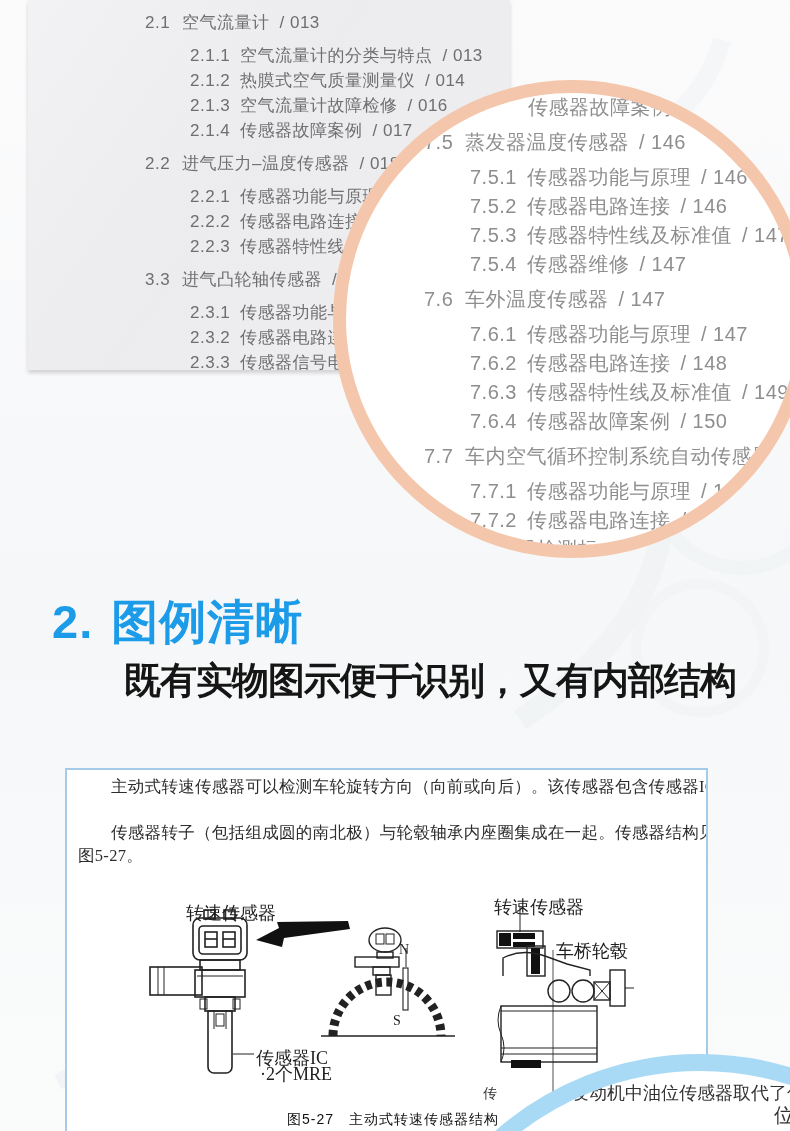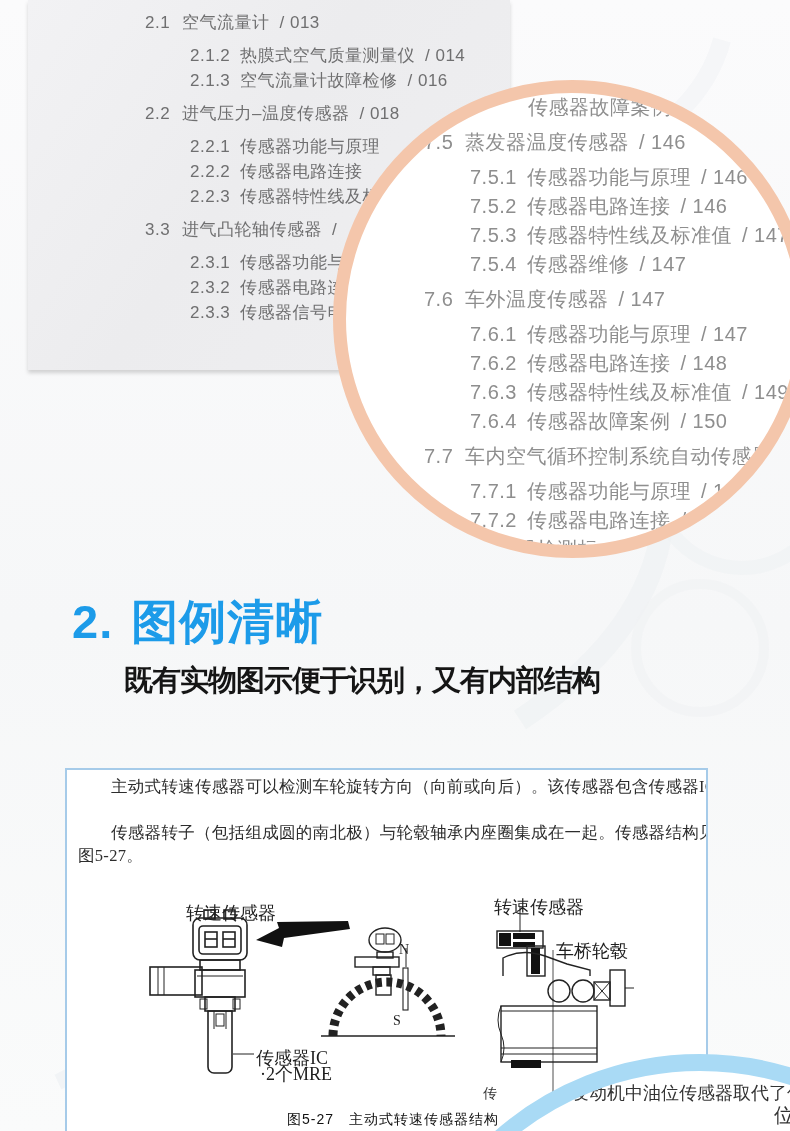--- a/index.html
+++ b/index.html
@@ -28,25 +28,25 @@
   .mag-inner{position:absolute;left:0;top:0;width:452px;}
   .mag-inner .toc-row{line-height:29px;font-size:20px;color:#8e8e8e;letter-spacing:.5px;}
   .mag-inner .toc-row.lv1{padding-left:78px;margin:6px 0;}
   .mag-inner .toc-row.lv2{padding-left:124px;}
   .mag-inner .lv1 .num{min-width:36px;}
   .mag-inner .lv2 .num{min-width:52px;}
   .mag-inner .partial-top{padding-left:177px;}
   .mag-inner .partial-bottom{padding-left:124px;}
 
   
-  .feature-head{position:absolute;left:72px;top:591px;z-index:1;font-weight:bold;
+  .feature-head{position:absolute;left:52px;top:591px;z-index:1;font-weight:bold;
         font-size:47px;color:#1c9be9;letter-spacing:1px;white-space:nowrap;}
   .feature-head .f-title{margin-left:18px;}
   .feature-desc{position:absolute;left:124px;top:659px;z-index:1;font-weight:bold;
-        font-size:29px;line-height:43px;color:#151515;letter-spacing:-1px;white-space:nowrap;}
+        font-size:37px;line-height:43px;color:#151515;letter-spacing:-1px;white-space:nowrap;}
 
   
   .book-box{position:absolute;left:65px;top:768px;width:643px;height:380px;background:#fff;
         border:2px solid #a6cbe9;box-sizing:border-box;z-index:1;overflow:hidden;}
   .bp-line{position:absolute;left:11px;white-space:nowrap;
         font-family:"Liberation Serif","DejaVu Serif",serif;font-size:16.5px;color:#2d2d2d;letter-spacing:.3px;}
   .bp-l1{top:6px;padding-left:33px;}
   .bp-l2{top:29px;}
   .bp-l3{top:52px;padding-left:33px;}
   .bp-l4{top:75px;}
@@ -86,29 +86,35 @@
     <path d="M58,1082 Q122,1052 142,988" stroke="#eef1f3" stroke-width="16" fill="none" opacity="0.7"></path>
   </svg>
 
   <div class="toc-card">
     <div class="toc-lines">
 
         <div class="toc-row lv1">
           <span class="num">2.1</span><span class="ttl">空气流量计</span><span class="pg">/ 013</span>
         </div>
 
+        <div class="toc-row lv2">
+          <span class="num">2.1.1</span><span class="ttl">空气流量计的分类与特点</span><span class="pg">/ 013</span>
+        </div>
 
         <div class="toc-row lv2">
           <span class="num">2.1.2</span><span class="ttl">热膜式空气质量测量仪</span><span class="pg">/ 014</span>
         </div>
 
         <div class="toc-row lv2">
           <span class="num">2.1.3</span><span class="ttl">空气流量计故障检修</span><span class="pg">/ 016</span>
         </div>
 
+        <div class="toc-row lv2">
+          <span class="num">2.1.4</span><span class="ttl">传感器故障案例</span><span class="pg">/ 017</span>
+        </div>
 
         <div class="toc-row lv1">
           <span class="num">2.2</span><span class="ttl">进气压力–温度传感器</span><span class="pg">/ 018</span>
         </div>
 
         <div class="toc-row lv2">
           <span class="num">2.2.1</span><span class="ttl">传感器功能与原理</span><span class="pg"></span>
         </div>
 
         <div class="toc-row lv2">

